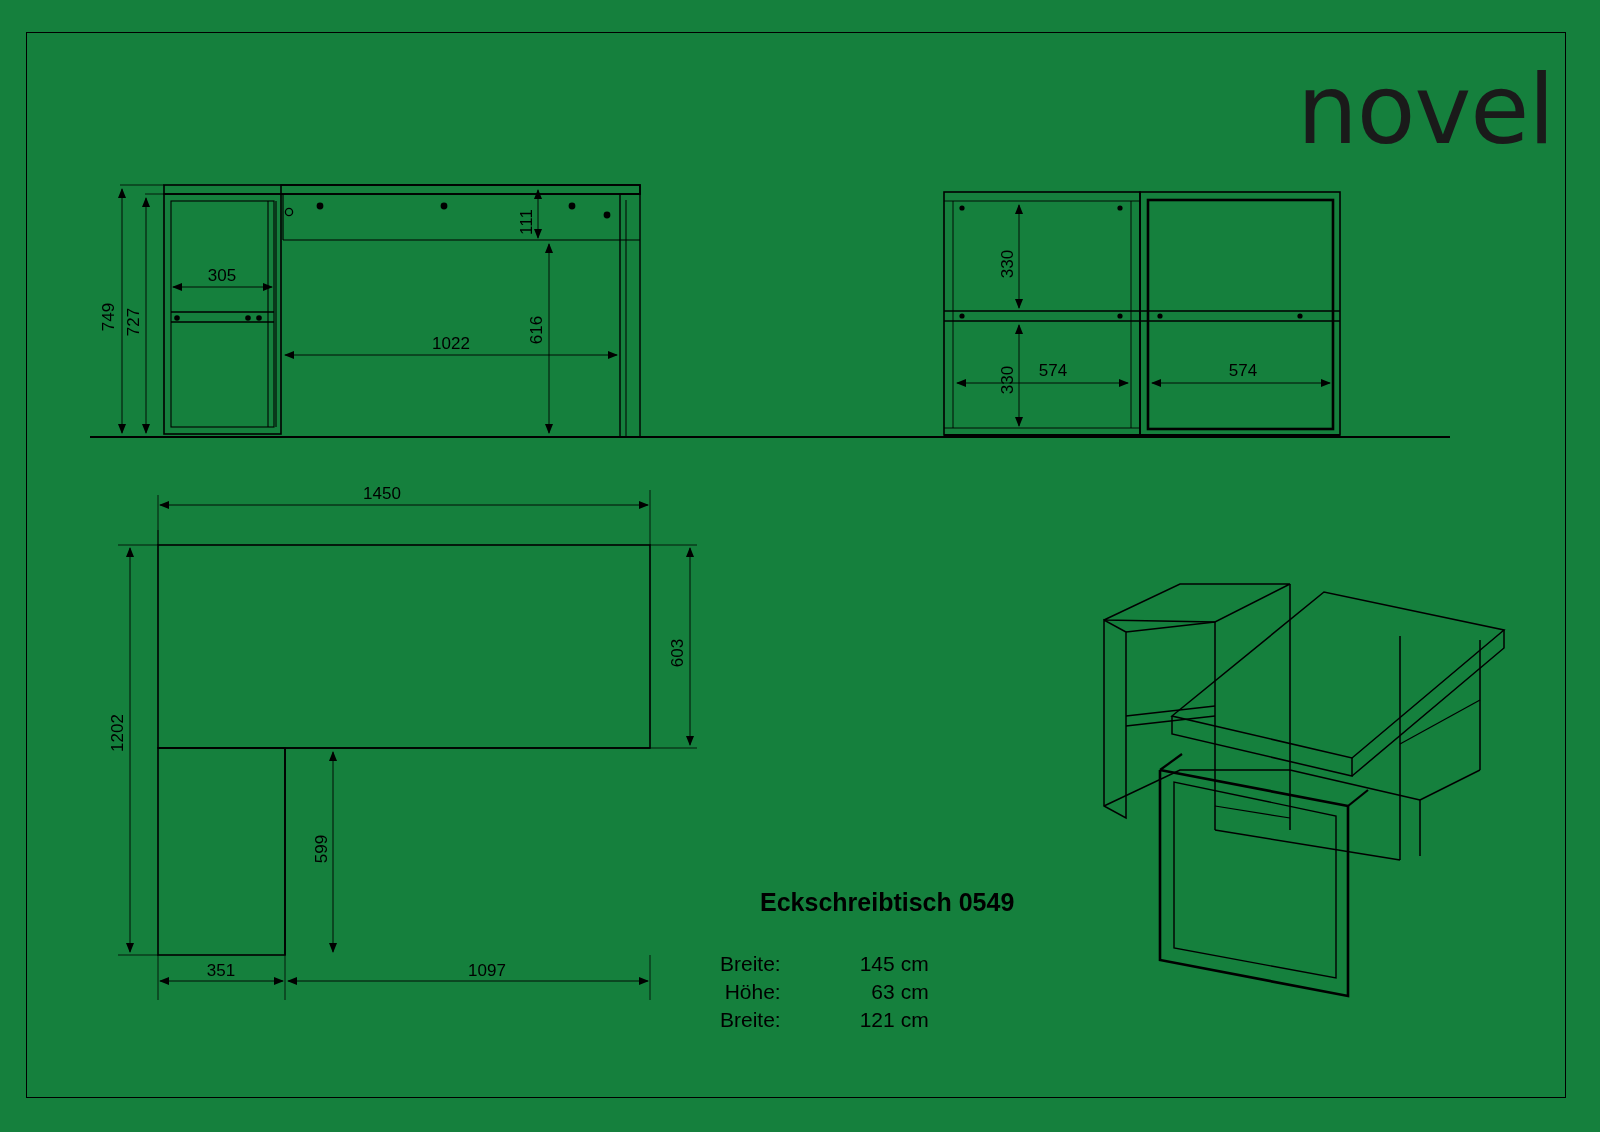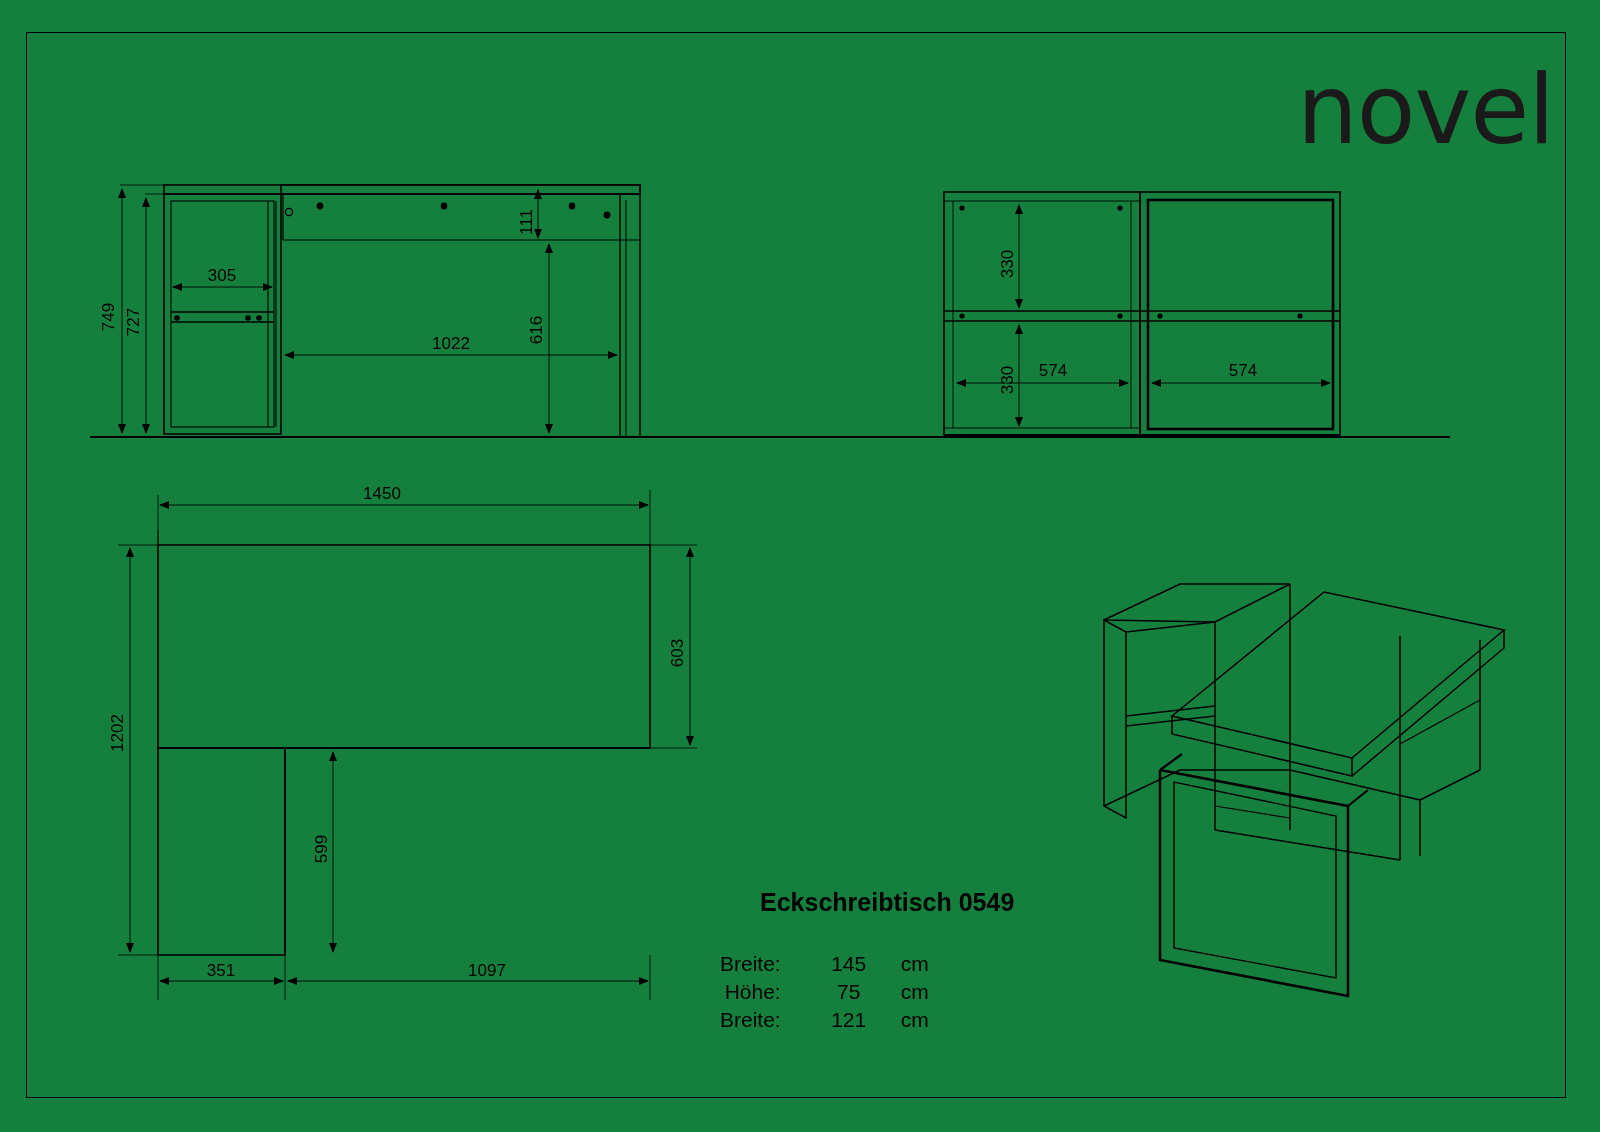--- a/index.html
+++ b/index.html
@@ -6,21 +6,21 @@
   body{width:1600px;height:1132px;font-family:"Liberation Sans",sans-serif;overflow:hidden;}
   #sheet{position:relative;width:1600px;height:1132px;background:#15803d;}
   .frame{position:absolute;left:26px;top:32px;width:1540px;height:1066px;border:1.5px solid #000;box-sizing:border-box;}
   .brand{position:absolute;right:46px;top:62px;font-size:96px;line-height:96px;letter-spacing:-1px;color:#1a1a1a;font-family:"DejaVu Sans",sans-serif;font-weight:400;}
   svg.draw{position:absolute;left:0;top:0;width:1600px;height:1132px;}
   .title{position:absolute;left:760px;top:888px;font-size:25px;font-weight:bold;color:#000;}
   .specs{position:absolute;left:720px;top:950px;font-size:21px;color:#000;}
   .specs table{border-collapse:collapse;}
   .specs td{padding:2px 0;font-size:21px;}
   .specs td.lab{padding-right:22px;text-align:right;}
-  .specs td.val{text-align:center;width:92px;padding-right:6px;}
+  .specs td.val{text-align:right;width:92px;padding-right:6px;}
   .specs td.unit{text-align:center;margin-left:26px;}
 </style>
 </head>
 <body>
 
 <div id="sheet">
 
   <div class="frame"></div>
 
   <div class="brand">novel</div>
@@ -207,21 +207,21 @@
   <div class="specs">
     <table>
       <tbody>
           <tr>
         <td class="lab">Breite:</td>
         <td class="val">145</td>
         <td class="unit">cm</td>
       </tr>
       <tr>
         <td class="lab">Höhe:</td>
-        <td class="val">75</td>
+        <td class="val">63</td>
         <td class="unit">cm</td>
       </tr>
       <tr>
         <td class="lab">Breite:</td>
         <td class="val">121</td>
         <td class="unit">cm</td>
       </tr>
     </tbody>
       </table>
   </div>

